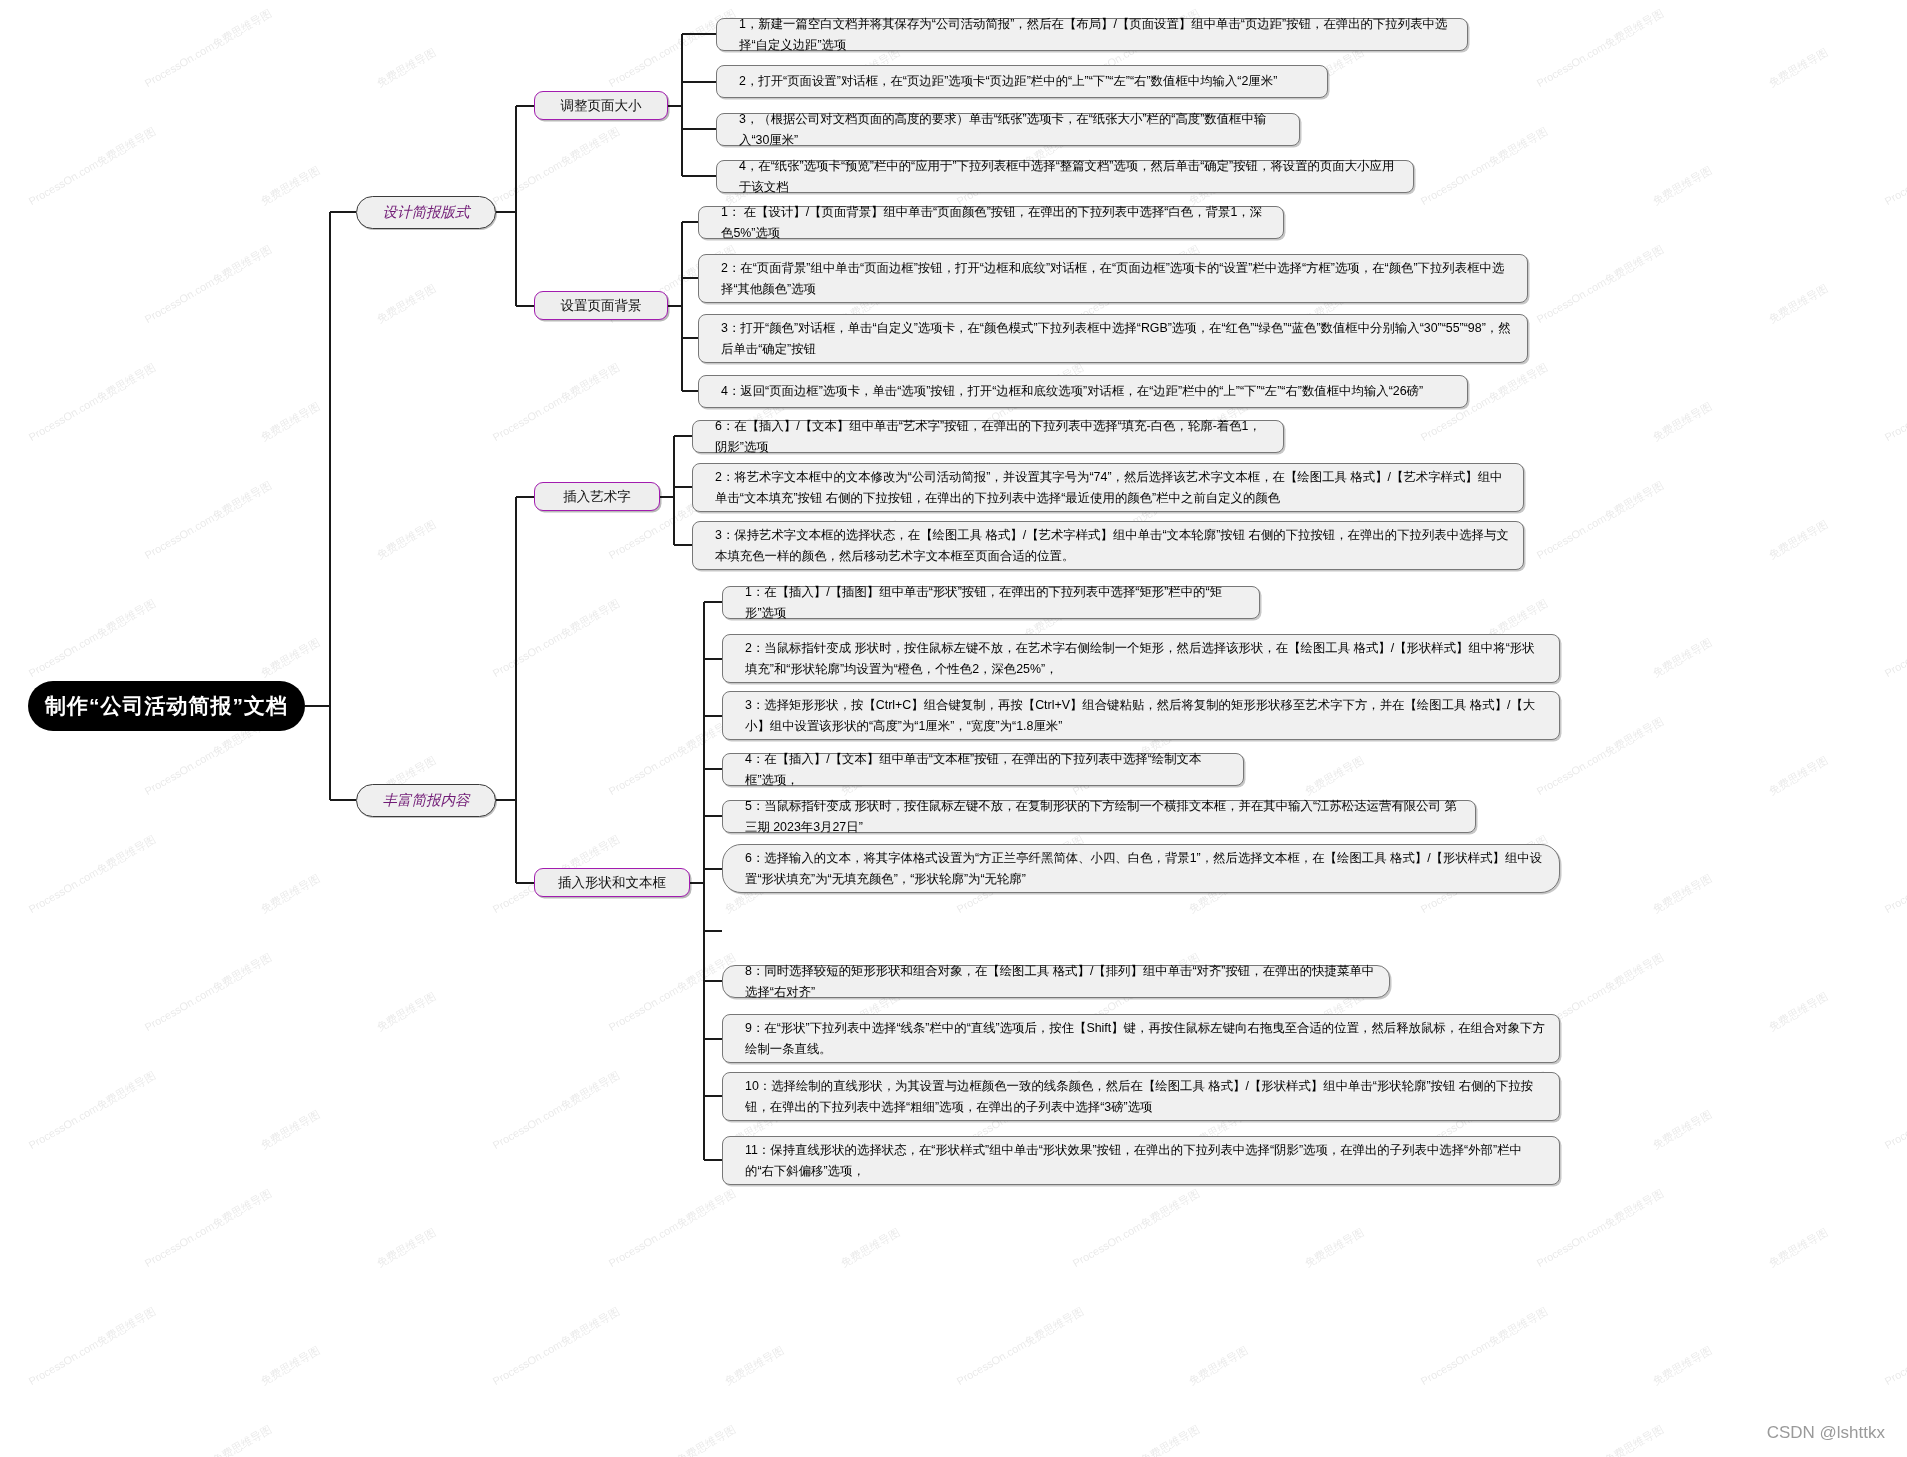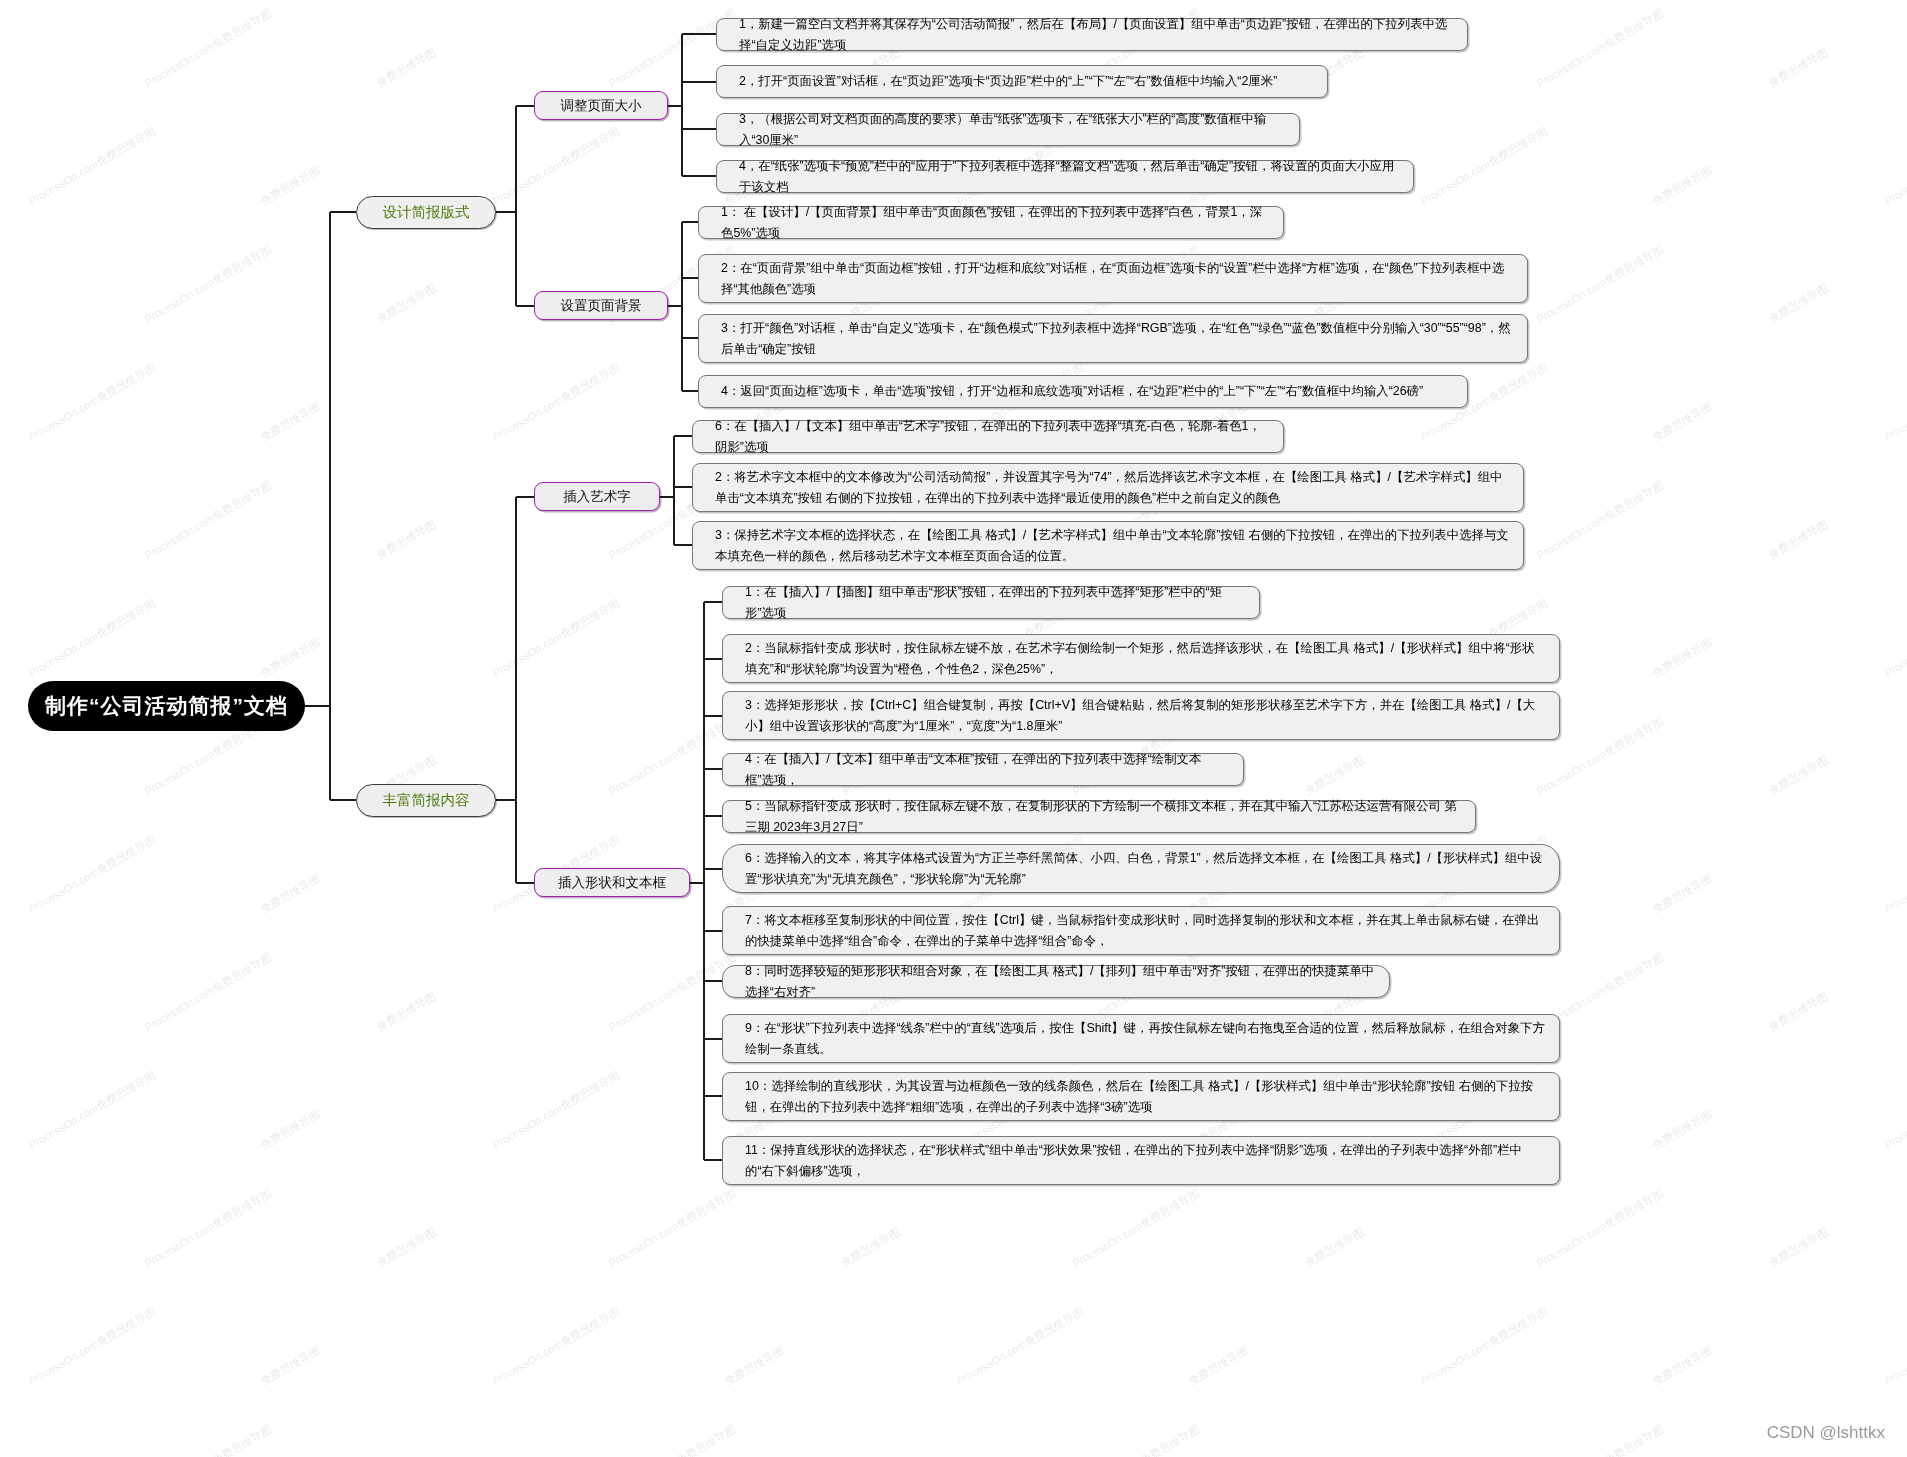--- a/index.html
+++ b/index.html
@@ -46,25 +46,26 @@
     font-size:21px;
     font-weight:bold;
     letter-spacing:1px;
     justify-content:center;
     padding:0 16px;
   }
   .lvl2{
     background:#efefef;
     border:1px solid #3b3b3b;
     border-radius:20px;
-    color:#4d7c0f;
+    color:#701a75;
     font-size:14.5px;
     justify-content:center;
     padding:0 12px;
     box-shadow:1px 1px 0 rgba(0,0,0,.25);
+    font-style:italic;
   }
   .lvl3{
     background:#eeeeee;
     border:1px solid #a21caf;
     border-radius:9px;
     color:#111;
     font-size:13.5px;
     justify-content:center;
     padding:0 12px;
     box-shadow:1.5px 1.5px 0 rgba(0,0,0,.28);
@@ -332,23 +333,20 @@
   </div>
   <div class="node leaf" style="left:722px;top:753px;width:522px;height:33px;">
     <span>4：在【插入】/【文本】组中单击“文本框”按钮，在弹出的下拉列表中选择“绘制文本框”选项，</span>
   </div>
   <div class="node leaf" style="left:722px;top:800px;width:754px;height:33px;">
     <span>5：当鼠标指针变成 形状时，按住鼠标左键不放，在复制形状的下方绘制一个横排文本框，并在其中输入“江苏松达运营有限公司 第三期 2023年3月27日”</span>
   </div>
   <div class="node leaf" style="left:722px;top:844px;width:838px;height:49px;border-radius:19px;">
     <span>6：选择输入的文本，将其字体格式设置为“方正兰亭纤黑简体、小四、白色，背景1”，然后选择文本框，在【绘图工具 格式】/【形状样式】组中设置“形状填充”为“无填充颜色”，“形状轮廓”为“无轮廓”</span>
   </div>
-  <div class="node leaf" style="left:722px;top:906px;width:838px;height:49px;">
-    <span>7：将文本框移至复制形状的中间位置，按住【Ctrl】键，当鼠标指针变成形状时，同时选择复制的形状和文本框，并在其上单击鼠标右键，在弹出的快捷菜单中选择“组合”命令，在弹出的子菜单中选择“组合”命令，</span>
-  </div>
   <div class="node leaf" style="left:722px;top:965px;width:668px;height:33px;border-radius:13px;">
     <span>8：同时选择较短的矩形形状和组合对象，在【绘图工具 格式】/【排列】组中单击“对齐”按钮，在弹出的快捷菜单中选择“右对齐”</span>
   </div>
   <div class="node leaf" style="left:722px;top:1014px;width:838px;height:49px;">
     <span>9：在“形状”下拉列表中选择“线条”栏中的“直线”选项后，按住【Shift】键，再按住鼠标左键向右拖曳至合适的位置，然后释放鼠标，在组合对象下方绘制一条直线。</span>
   </div>
   <div class="node leaf" style="left:722px;top:1072px;width:838px;height:49px;">
     <span>10：选择绘制的直线形状，为其设置与边框颜色一致的线条颜色，然后在【绘图工具 格式】/【形状样式】组中单击“形状轮廓”按钮 右侧的下拉按钮，在弹出的下拉列表中选择“粗细”选项，在弹出的子列表中选择“3磅”选项</span>
   </div>
   <div class="node leaf" style="left:722px;top:1136px;width:838px;height:49px;">

